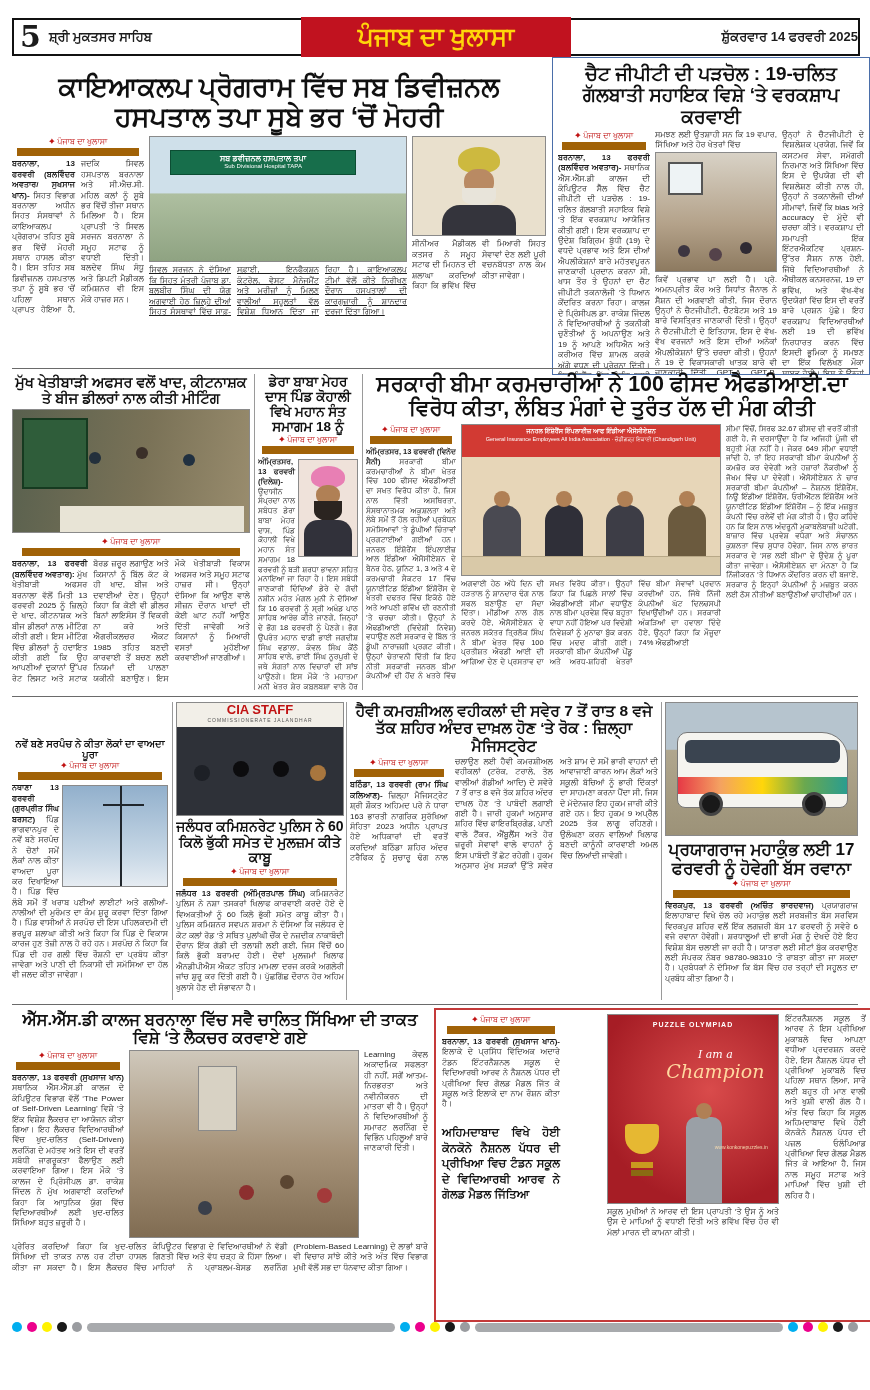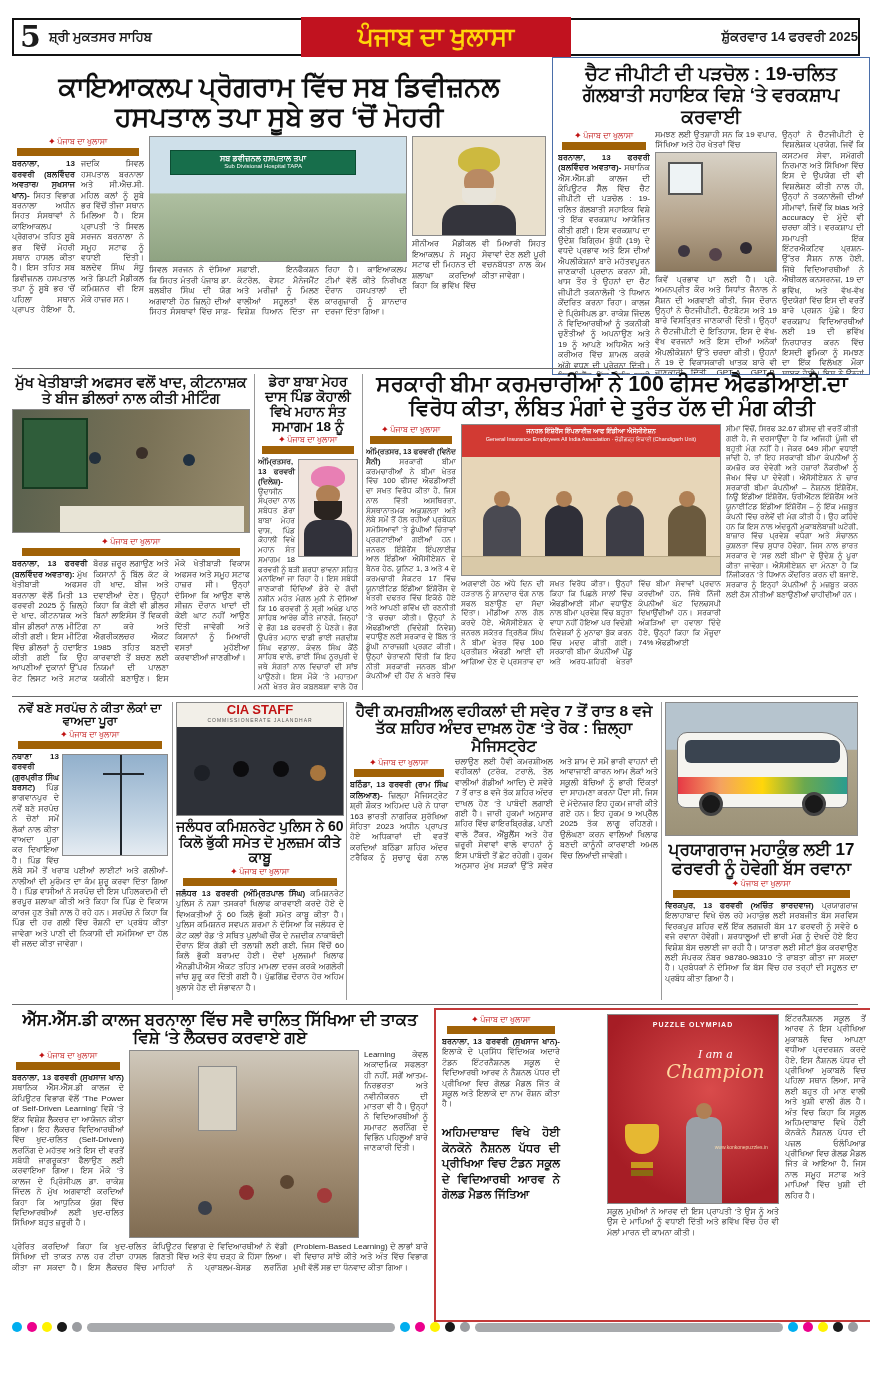--- a/index.html
+++ b/index.html
@@ -26,21 +26,21 @@
             background:#c1121f;color:#ffd60a;font-size:25px;font-weight:bold;
             display:flex;align-items:center;justify-content:center;}
   .hdate{margin-left:auto;font-size:13px;font-weight:bold;}
 
   
   .hl1{font-size:27px;}
   .subbar{margin-top:3px;background:#27348f;color:#fff;font-size:14.5px;font-weight:bold;
           text-align:center;padding:3px 0;}
   .a1row{display:flex;gap:5px;margin-top:4px;height:204px;}
   .a1colA{width:132px;flex:none;}
-  .a1colB{width:258px;flex:none;}
+  .a1colB{width:258px;flex:none;text-decoration:underline;}
   .a1colC{flex:1;}
   .ph-hospital{height:124px;background:linear-gradient(#cfe0ea 0%,#cfe0ea 45%,#aebfa0 46%,#8fa382 100%);}
   .hsign{position:absolute;left:8%;top:10%;width:70%;background:#176e4b;color:#fff;text-align:center;
          padding:3px 2px;border:1px solid #0c4d33;}
   .hsign .l1{font-size:8px;font-weight:bold;line-height:1.2;}
   .hsign .l2{font-size:6px;line-height:1.2;}
   .ph-portrait{height:98px;background:#e9e0cd;}
   .p-turban{position:absolute;left:50%;top:10%;transform:translateX(-50%);width:42px;height:26px;
             background:#cdb93f;border-radius:50% 50% 40% 40%;}
   .p-face{position:absolute;left:50%;top:32%;transform:translateX(-50%);width:30px;height:26px;
@@ -90,21 +90,21 @@
   .banner{position:absolute;left:0;top:0;width:100%;height:30px;background:#d23a33;color:#fff;
           text-align:center;padding-top:2px;}
   .banner .b1{font-size:6.5px;font-weight:bold;line-height:1.3;}
   .banner .b2{font-size:5.5px;line-height:1.2;}
   .fig{position:absolute;bottom:18px;width:38px;height:52px;border-radius:16px 16px 0 0;}
   .fig::before{content:"";position:absolute;left:50%;top:-14px;transform:translateX(-50%);
                width:16px;height:16px;border-radius:50%;background:#b08055;}
   .ptable{position:absolute;left:0;bottom:0;width:100%;height:18px;background:#d9c9a8;border-top:1px solid #b8a887;}
 
   
-  .hl6{font-size:12px;}
+  .hl6{font-size:10px;margin-top:36px;}
   .ph-sky{float:right;width:104px;height:100px;margin:2px 0 2px 3px;border:1px solid #8a8a8a;
           background:linear-gradient(#92b0cc 0%,#c8d8e6 70%,#e6ecf2 100%);position:relative;overflow:hidden;}
   .pole{position:absolute;left:55%;top:0;width:2px;height:100%;background:#20262c;}
   .cross{position:absolute;left:38%;top:18%;width:40%;height:2px;background:#20262c;}
 
   
   .ph-cia{height:112px;background:#2e3138;}
   .ciaband{position:absolute;left:0;top:0;width:100%;height:24px;background:#f2efe8;text-align:center;}
   .ciat1{color:#c01212;font-weight:bold;font-size:13px;line-height:1.1;}
   .ciat2{color:#555;font-size:5px;letter-spacing:1px;}
@@ -192,21 +192,21 @@
         </div>
         <div class="body-txt cols3" style="height:72px;margin-top:3px;">ਸਿਵਲ ਸਰਜਨ ਨੇ ਦੱਸਿਆ ਕਿ ਸਿਹਤ ਮੰਤਰੀ ਪੰਜਾਬ ਡਾ. ਬਲਬੀਰ ਸਿੰਘ ਦੀ ਯੋਗ ਅਗਵਾਈ ਹੇਠ ਜ਼ਿਲ੍ਹੇ ਦੀਆਂ ਸਿਹਤ ਸੰਸਥਾਵਾਂ ਵਿੱਚ ਸਾਫ਼-ਸਫ਼ਾਈ, ਇਨਫੈਕਸ਼ਨ ਕੰਟਰੋਲ, ਵੇਸਟ ਮੈਨੇਜਮੈਂਟ ਅਤੇ ਮਰੀਜ਼ਾਂ ਨੂੰ ਮਿਲਣ ਵਾਲੀਆਂ ਸਹੂਲਤਾਂ ਵੱਲ ਵਿਸ਼ੇਸ਼ ਧਿਆਨ ਦਿੱਤਾ ਜਾ ਰਿਹਾ ਹੈ। ਕਾਇਆਕਲਪ ਟੀਮਾਂ ਵੱਲੋਂ ਕੀਤੇ ਨਿਰੀਖਣ ਦੌਰਾਨ ਹਸਪਤਾਲਾਂ ਦੀ ਕਾਰਗੁਜ਼ਾਰੀ ਨੂੰ ਸ਼ਾਨਦਾਰ ਦਰਜਾ ਦਿੱਤਾ ਗਿਆ।</div>
       </div>
       <div class="a1colC">
         <div class="ph ph-portrait">
           <div class="p-turban"></div>
           <div class="p-face"></div>
           <div class="p-beard"></div>
           <div class="p-body"></div>
         </div>
-        <div class="body-txt cols2" style="height:100px;margin-top:3px;">ਸੀਨੀਅਰ ਮੈਡੀਕਲ ਇਆਕਲਪ ਨੇ ਸਮੂਹ ਸਟਾਫ ਦੀ ਮਿਹਨਤ ਦੀ ਸ਼ਲਾਘਾ ਕਰਦਿਆਂ ਕਿਹਾ ਕਿ ਭਵਿੱਖ ਵਿੱਚ ਵੀ ਮਿਆਰੀ ਸਿਹਤ ਸੇਵਾਵਾਂ ਦੇਣ ਲਈ ਪੂਰੀ ਵਚਨਬੱਧਤਾ ਨਾਲ ਕੰਮ ਕੀਤਾ ਜਾਵੇਗਾ।</div>
+        <div class="body-txt cols2" style="height:100px;margin-top:3px;">ਸੀਨੀਅਰ ਮੈਡੀਕਲ ਕਤਸਰ ਨੇ ਸਮੂਹ ਸਟਾਫ ਦੀ ਮਿਹਨਤ ਦੀ ਸ਼ਲਾਘਾ ਕਰਦਿਆਂ ਕਿਹਾ ਕਿ ਭਵਿੱਖ ਵਿੱਚ ਵੀ ਮਿਆਰੀ ਸਿਹਤ ਸੇਵਾਵਾਂ ਦੇਣ ਲਈ ਪੂਰੀ ਵਚਨਬੱਧਤਾ ਨਾਲ ਕੰਮ ਕੀਤਾ ਜਾਵੇਗਾ।</div>
       </div>
     </div>
   </div>
 
   <div class="art a2box" style="left:552px;top:57px;width:306px;height:308px;">
     <div class="hl hl2">ਚੈਟ ਜੀਪੀਟੀ ਦੀ ਪੜਚੋਲ : 19-ਚਲਿਤ ਗੱਲਬਾਤੀ ਸਹਾਇਕ ਵਿਸ਼ੇ ‘ਤੇ ਵਰਕਸ਼ਾਪ ਕਰਵਾਈ</div>
     <div class="a2row">
       <div class="a2c1">
         <div class="kicker"><span>✦</span> <span>ਪੰਜਾਬ ਦਾ ਖੁਲਾਸਾ</span></div>
         <div class="body-txt" style="height:232px;">

